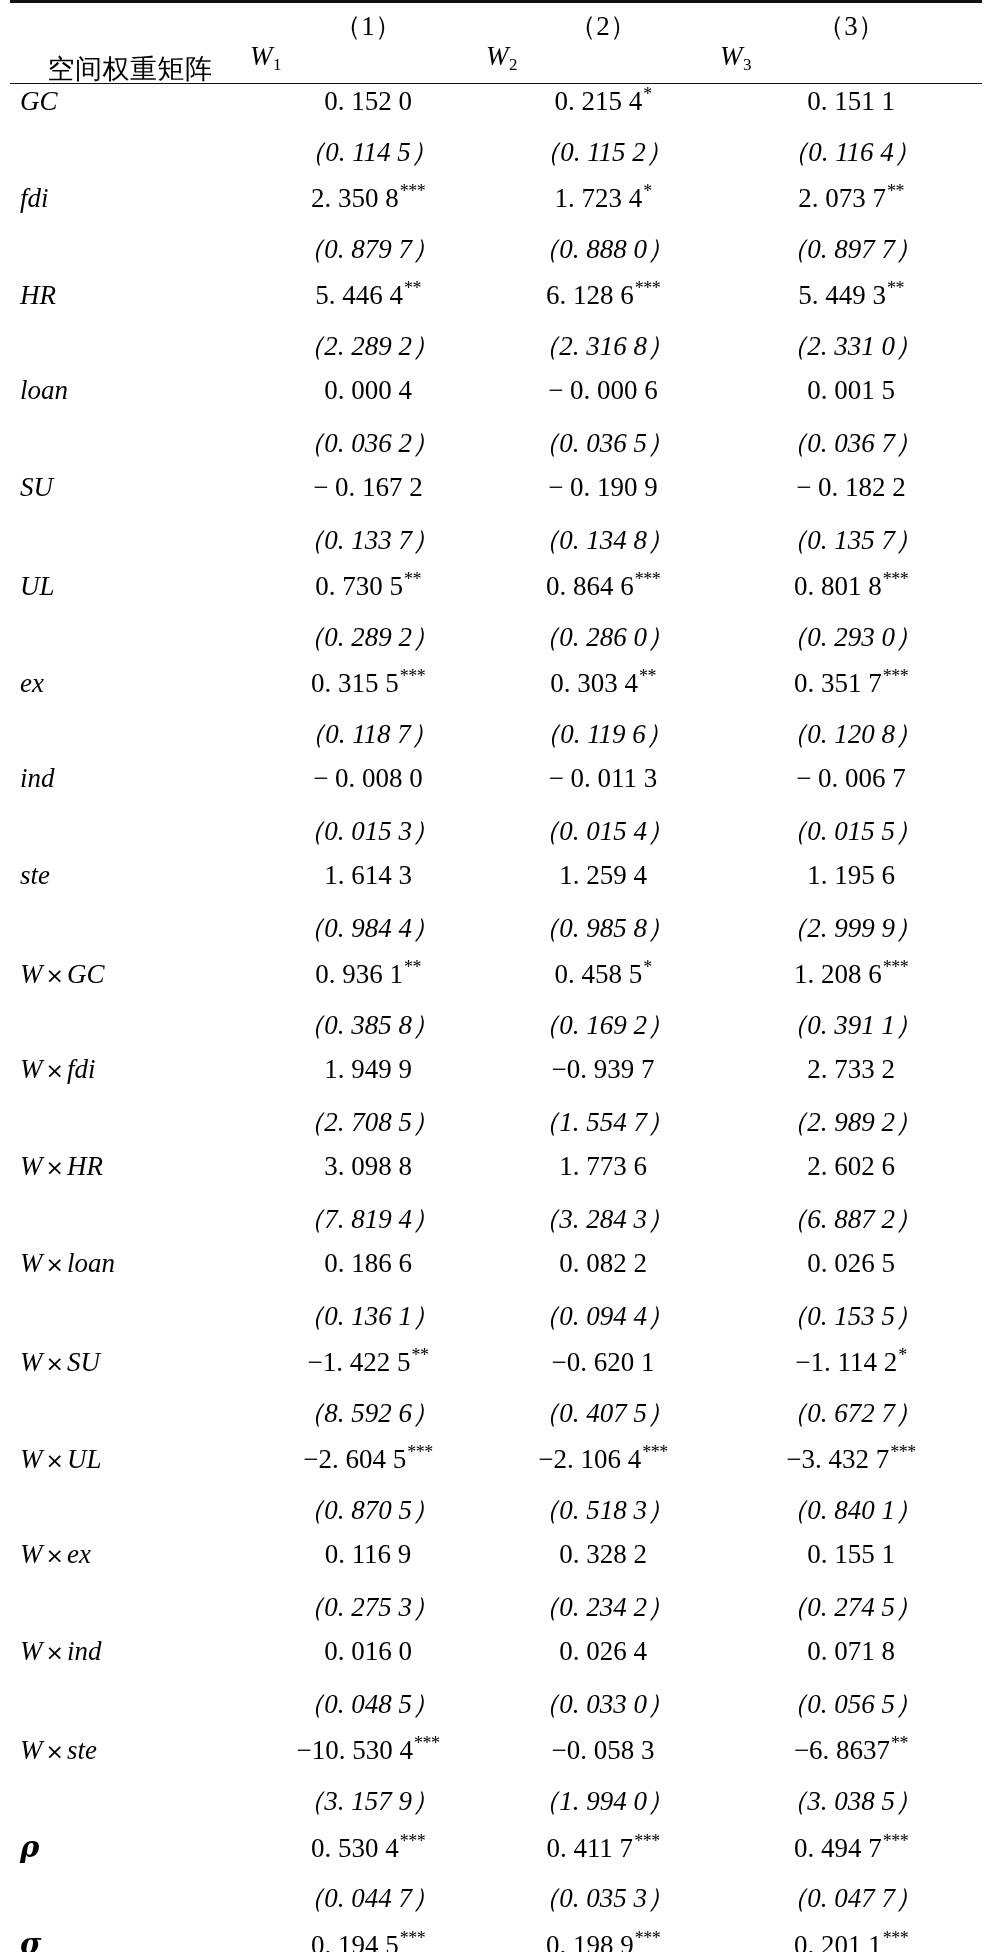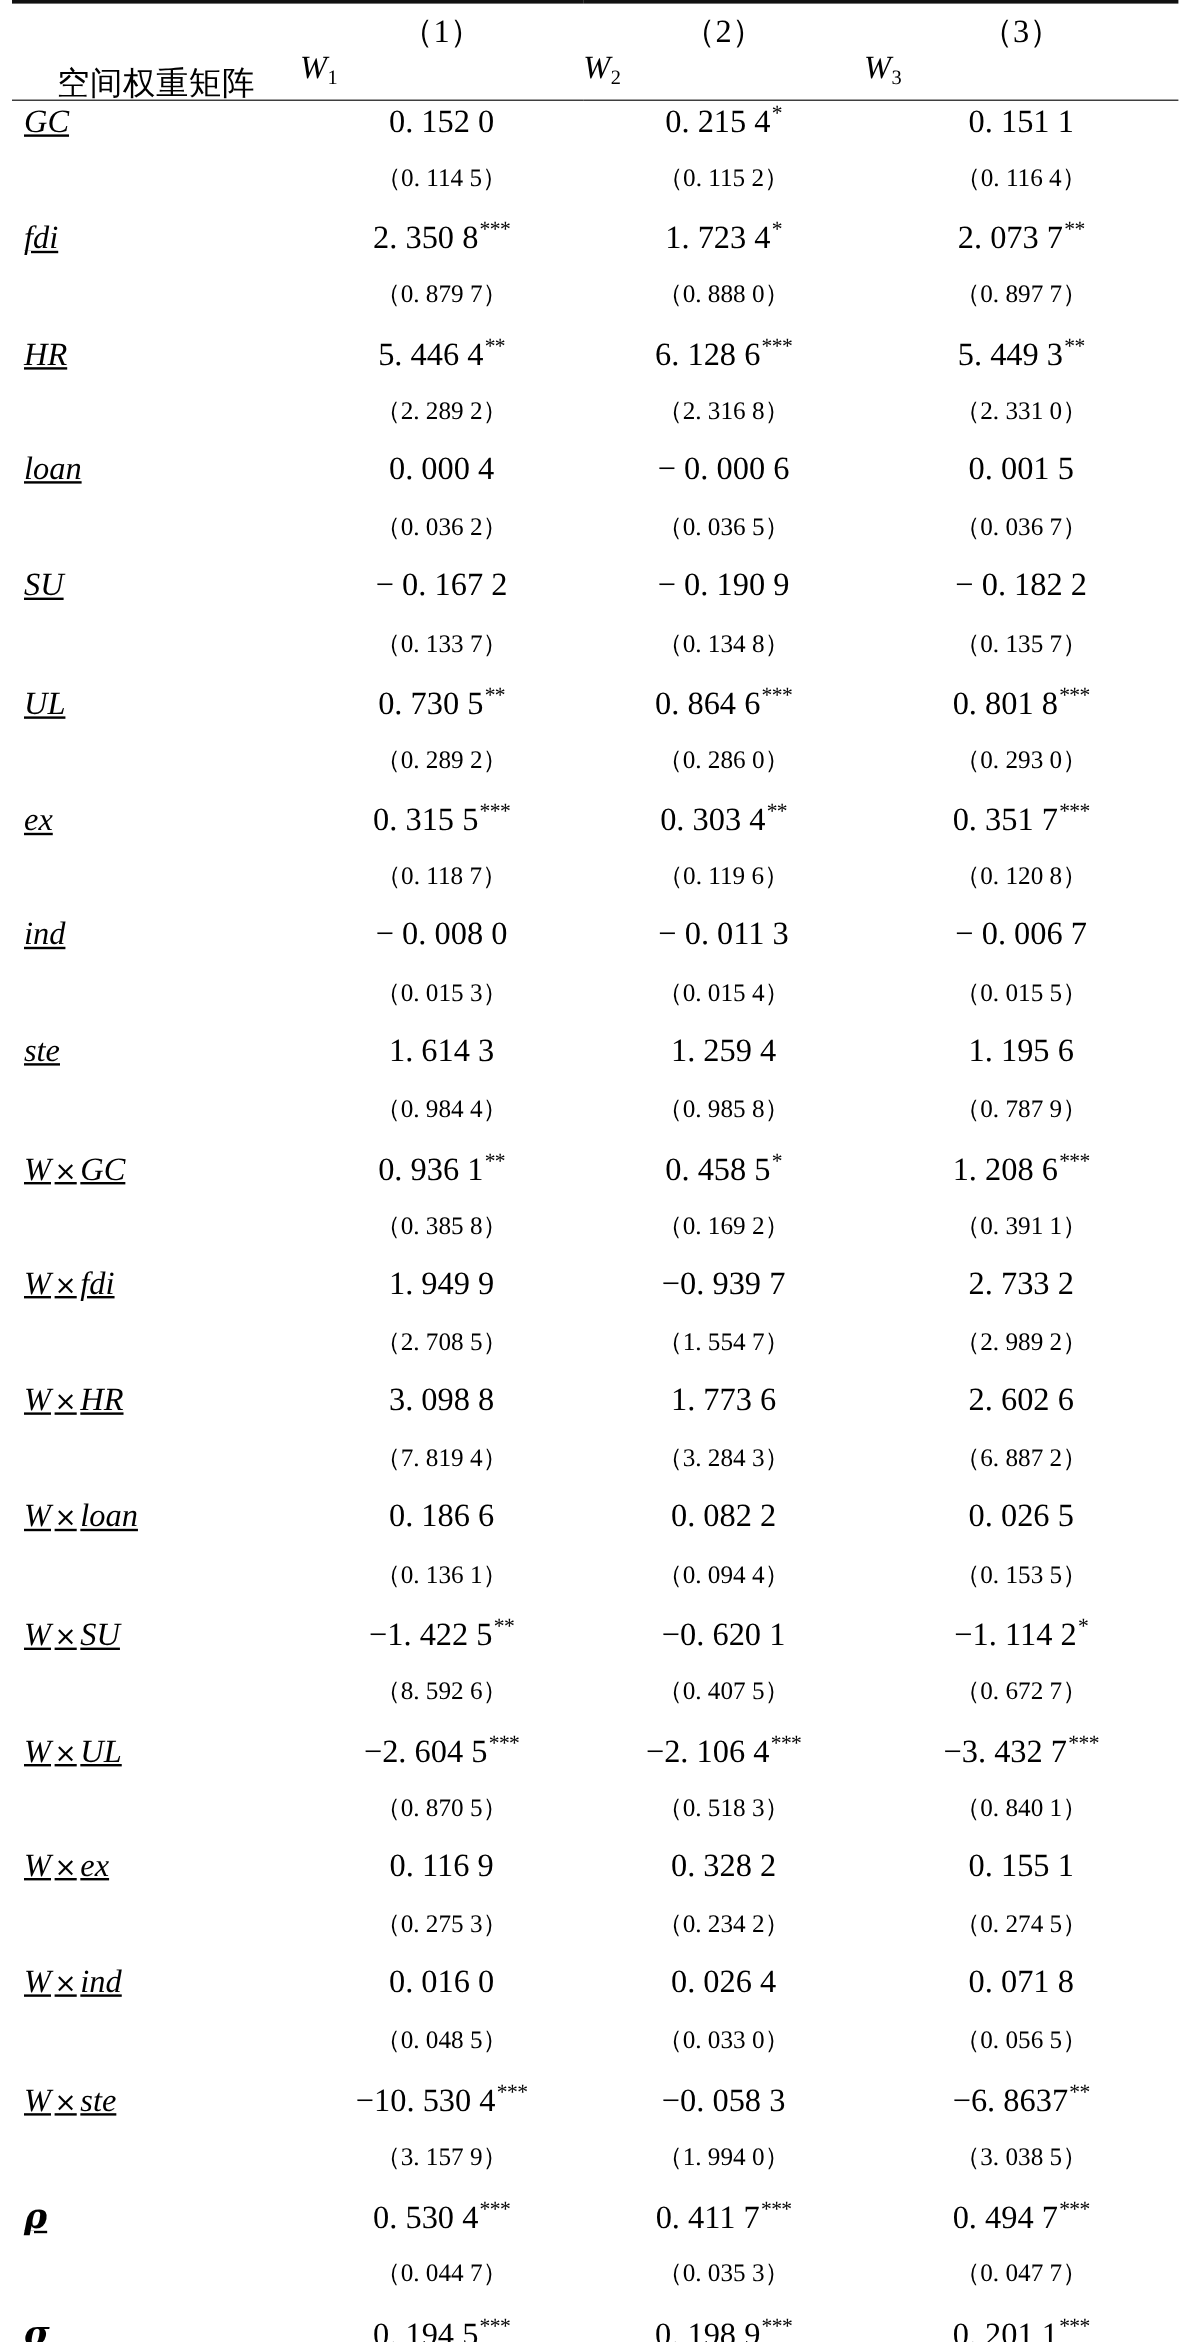--- a/index.html
+++ b/index.html
@@ -92,21 +92,20 @@
   }
   tr.coef td { height: 50px; }
   tr.se   td { height: 47px; }
 
   td.lbl {
     font-size: 27px;
     font-style: italic;
     font-family: "Liberation Serif", "DejaVu Serif", serif;
     padding-left: 10px !important;
     white-space: nowrap;
-    text-decoration: underline;
   }
   td.lbl.greek {
     font-style: italic;
     font-family: "DejaVu Serif", "Liberation Serif", serif;
     font-size: 29px;
     font-weight: 600;
   }
   .lbl .op {
     font-style: normal;
     font-family: "DejaVu Sans", "Liberation Sans", sans-serif;
@@ -123,21 +122,22 @@
     white-space: nowrap;
     font-family: "Liberation Serif", "DejaVu Serif", serif;
   }
   td.val .stars {
     font-size: 18px;
     vertical-align: 0.56em;
     letter-spacing: -0.5px;
     margin-left: 1px;
   }
   td.val.se-val {
-    font-size: 21px;
+    font-size: 27px;
+    font-style: italic;
   }
 </style>
 </head>
 <body>
 
 <div class="table-wrap">
   <table class="reg">
     <colgroup>
       <col class="c-label">
         <col class="c-m1">
@@ -261,21 +261,21 @@
         <tr class="coef">
           <td class="lbl">ste</td>
           <td class="val"><span>1. 614 3</span></td>
           <td class="val"><span>1. 259 4</span></td>
           <td class="val"><span>1. 195 6</span></td>
         </tr>
         <tr class="se">
           <td class="lbl"></td>
           <td class="val se-val">（0. 984 4）</td>
           <td class="val se-val">（0. 985 8）</td>
-          <td class="val se-val">（0. 787 9）</td>
+          <td class="val se-val">（2. 999 9）</td>
         </tr>
         <tr class="coef">
           <td class="lbl"><span class="wbig">W</span><span class="op">×</span><span>GC</span></td>
           <td class="val"><span>0. 936 1</span><span class="stars">**</span></td>
           <td class="val"><span>0. 458 5</span><span class="stars">*</span></td>
           <td class="val"><span>1. 208 6</span><span class="stars">***</span></td>
         </tr>
         <tr class="se">
           <td class="lbl"></td>
           <td class="val se-val">（0. 385 8）</td>

